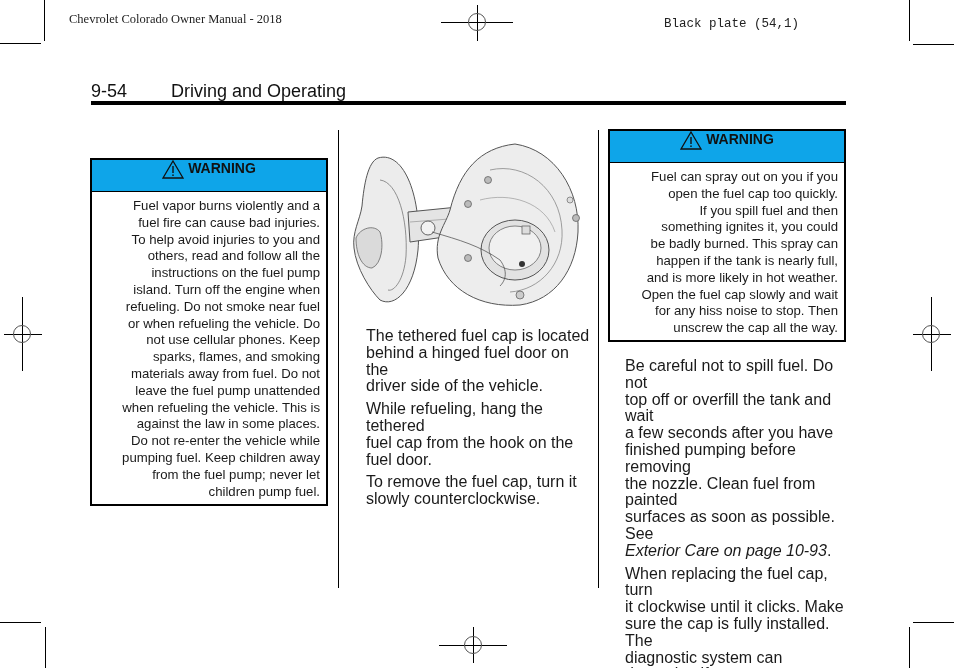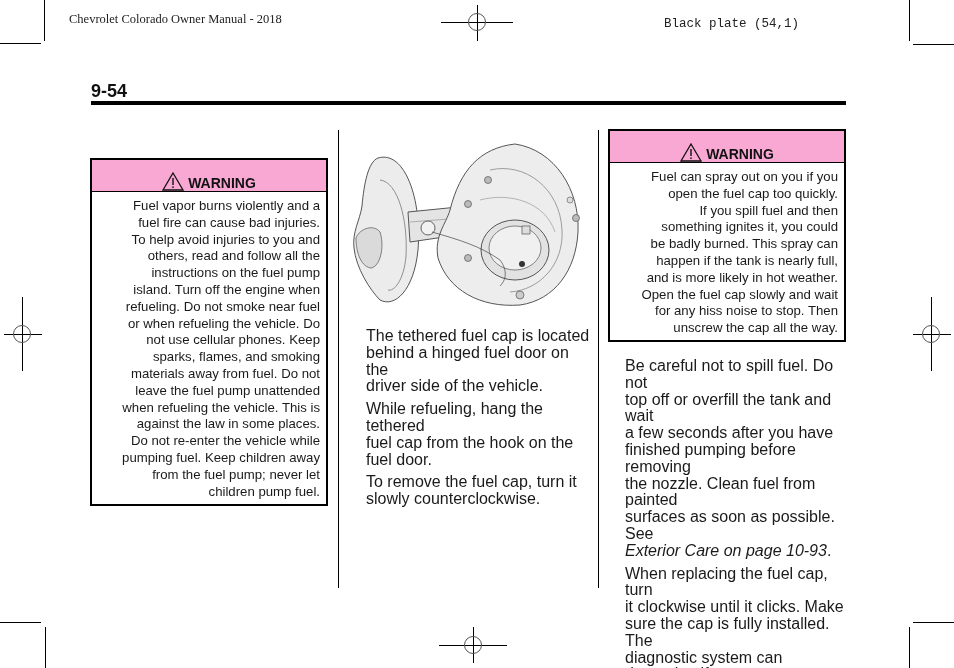--- a/index.html
+++ b/index.html
@@ -2,28 +2,28 @@
 <html><head>
 <meta charset="utf-8">
 <style>
   html, body { margin: 0; padding: 0; background: #ffffff; }
   body { width: 954px; height: 668px; position: relative; overflow: hidden; font-family: "Liberation Sans", sans-serif; color: #1a1a1a; }
   .abs { position: absolute; }
   .line { position: absolute; background: #000; }
   .reg { position: absolute; width: 18px; height: 18px; border: 1px solid #555; border-radius: 50%; box-sizing: border-box; }
   .running-left { left: 69px; top: 12px; font-family: "Liberation Serif", serif; font-size: 12.5px; color: #222; }
   .running-right { left: 664px; top: 17px; font-family: Liberation Mono, monospace; font-size: 12.5px; color: #222; }
-  .sec-header { left: 91px; top: 80px; width: 755px; height: 22px; font-weight: bold; font-size: 18px; color: #111; }
+  .sec-header { left: 91px; top: 80px; width: 755px; height: 22px; font-weight: normal; font-size: 18px; color: #111; }
   .sec-header .num { position: absolute; left: 0; top: 1px; }
   .sec-header .title { position: absolute; left: 80px; top: 1px; }
   .sec-rule { left: 91px; top: 101px; width: 755px; height: 4px; background: #000; }
   .col-divider { width: 1px; background: #000; }
   .h2 { left: 91px; top: 127px; font-size: 18.5px; font-weight: bold; color: #111; margin-top: 28px; }
   .warn-box { border: 2px solid #000; box-sizing: border-box; background: #fff; }
-  .warn-head { background: #f9a8d4; border-bottom: 1px solid #000; height: 31px; display: flex; align-items: flex-end; justify-content: center; font-weight: bold; font-size: 14px; color: #111; gap: 4px; }
+  .warn-head { background: #0ea5e9; border-bottom: 1px solid #000; height: 31px; display: flex; align-items: flex-start; justify-content: center; font-weight: bold; font-size: 14px; color: #111; gap: 4px; }
   .warn-head svg { width: 22px; height: 19px; }
   .warn-body { font-size: 13.2px; line-height: 16.8px; padding: 6px 6px 5px 7px; color: #1a1a1a; }
   .para { font-size: 16px; line-height: 16.8px; color: #1a1a1a; margin: 0 0 6px 16px; white-space: pre-line; }
   .lines { white-space: pre-line; text-align: right; }
   .ital { font-style: italic; }
 </style>
 </head>
 <body>
 
 <div class="line" style="left:44px;top:0;width:1px;height:41px;"></div>
@@ -57,20 +57,21 @@
   <div class="line" style="left:0;top:18px;width:68px;height:1px;"></div>
   <div class="line" style="left:34px;top:0;width:1px;height:36px;"></div>
   <div class="reg" style="left:25px;top:9px;"></div>
 </div>
 
 <div class="abs running-left">Chevrolet Colorado Owner Manual - 2018</div>
 <div class="abs running-right">Black plate (54,1)</div>
 
 <div class="abs sec-header">
   <span class="num">9-54</span>
+  <span class="title">Driving and Operating</span>
 </div>
 <div class="abs sec-rule"></div>
 
 <div class="abs col-divider" style="left:338px;top:130px;height:458px;"></div>
 <div class="abs col-divider" style="left:598px;top:130px;height:458px;"></div>
 
 <div class="abs h2">Filling the Tank</div>
 
 <div class="abs warn-box" style="left:90px;top:158px;width:238px;height:348px;">
   <div class="warn-head">

